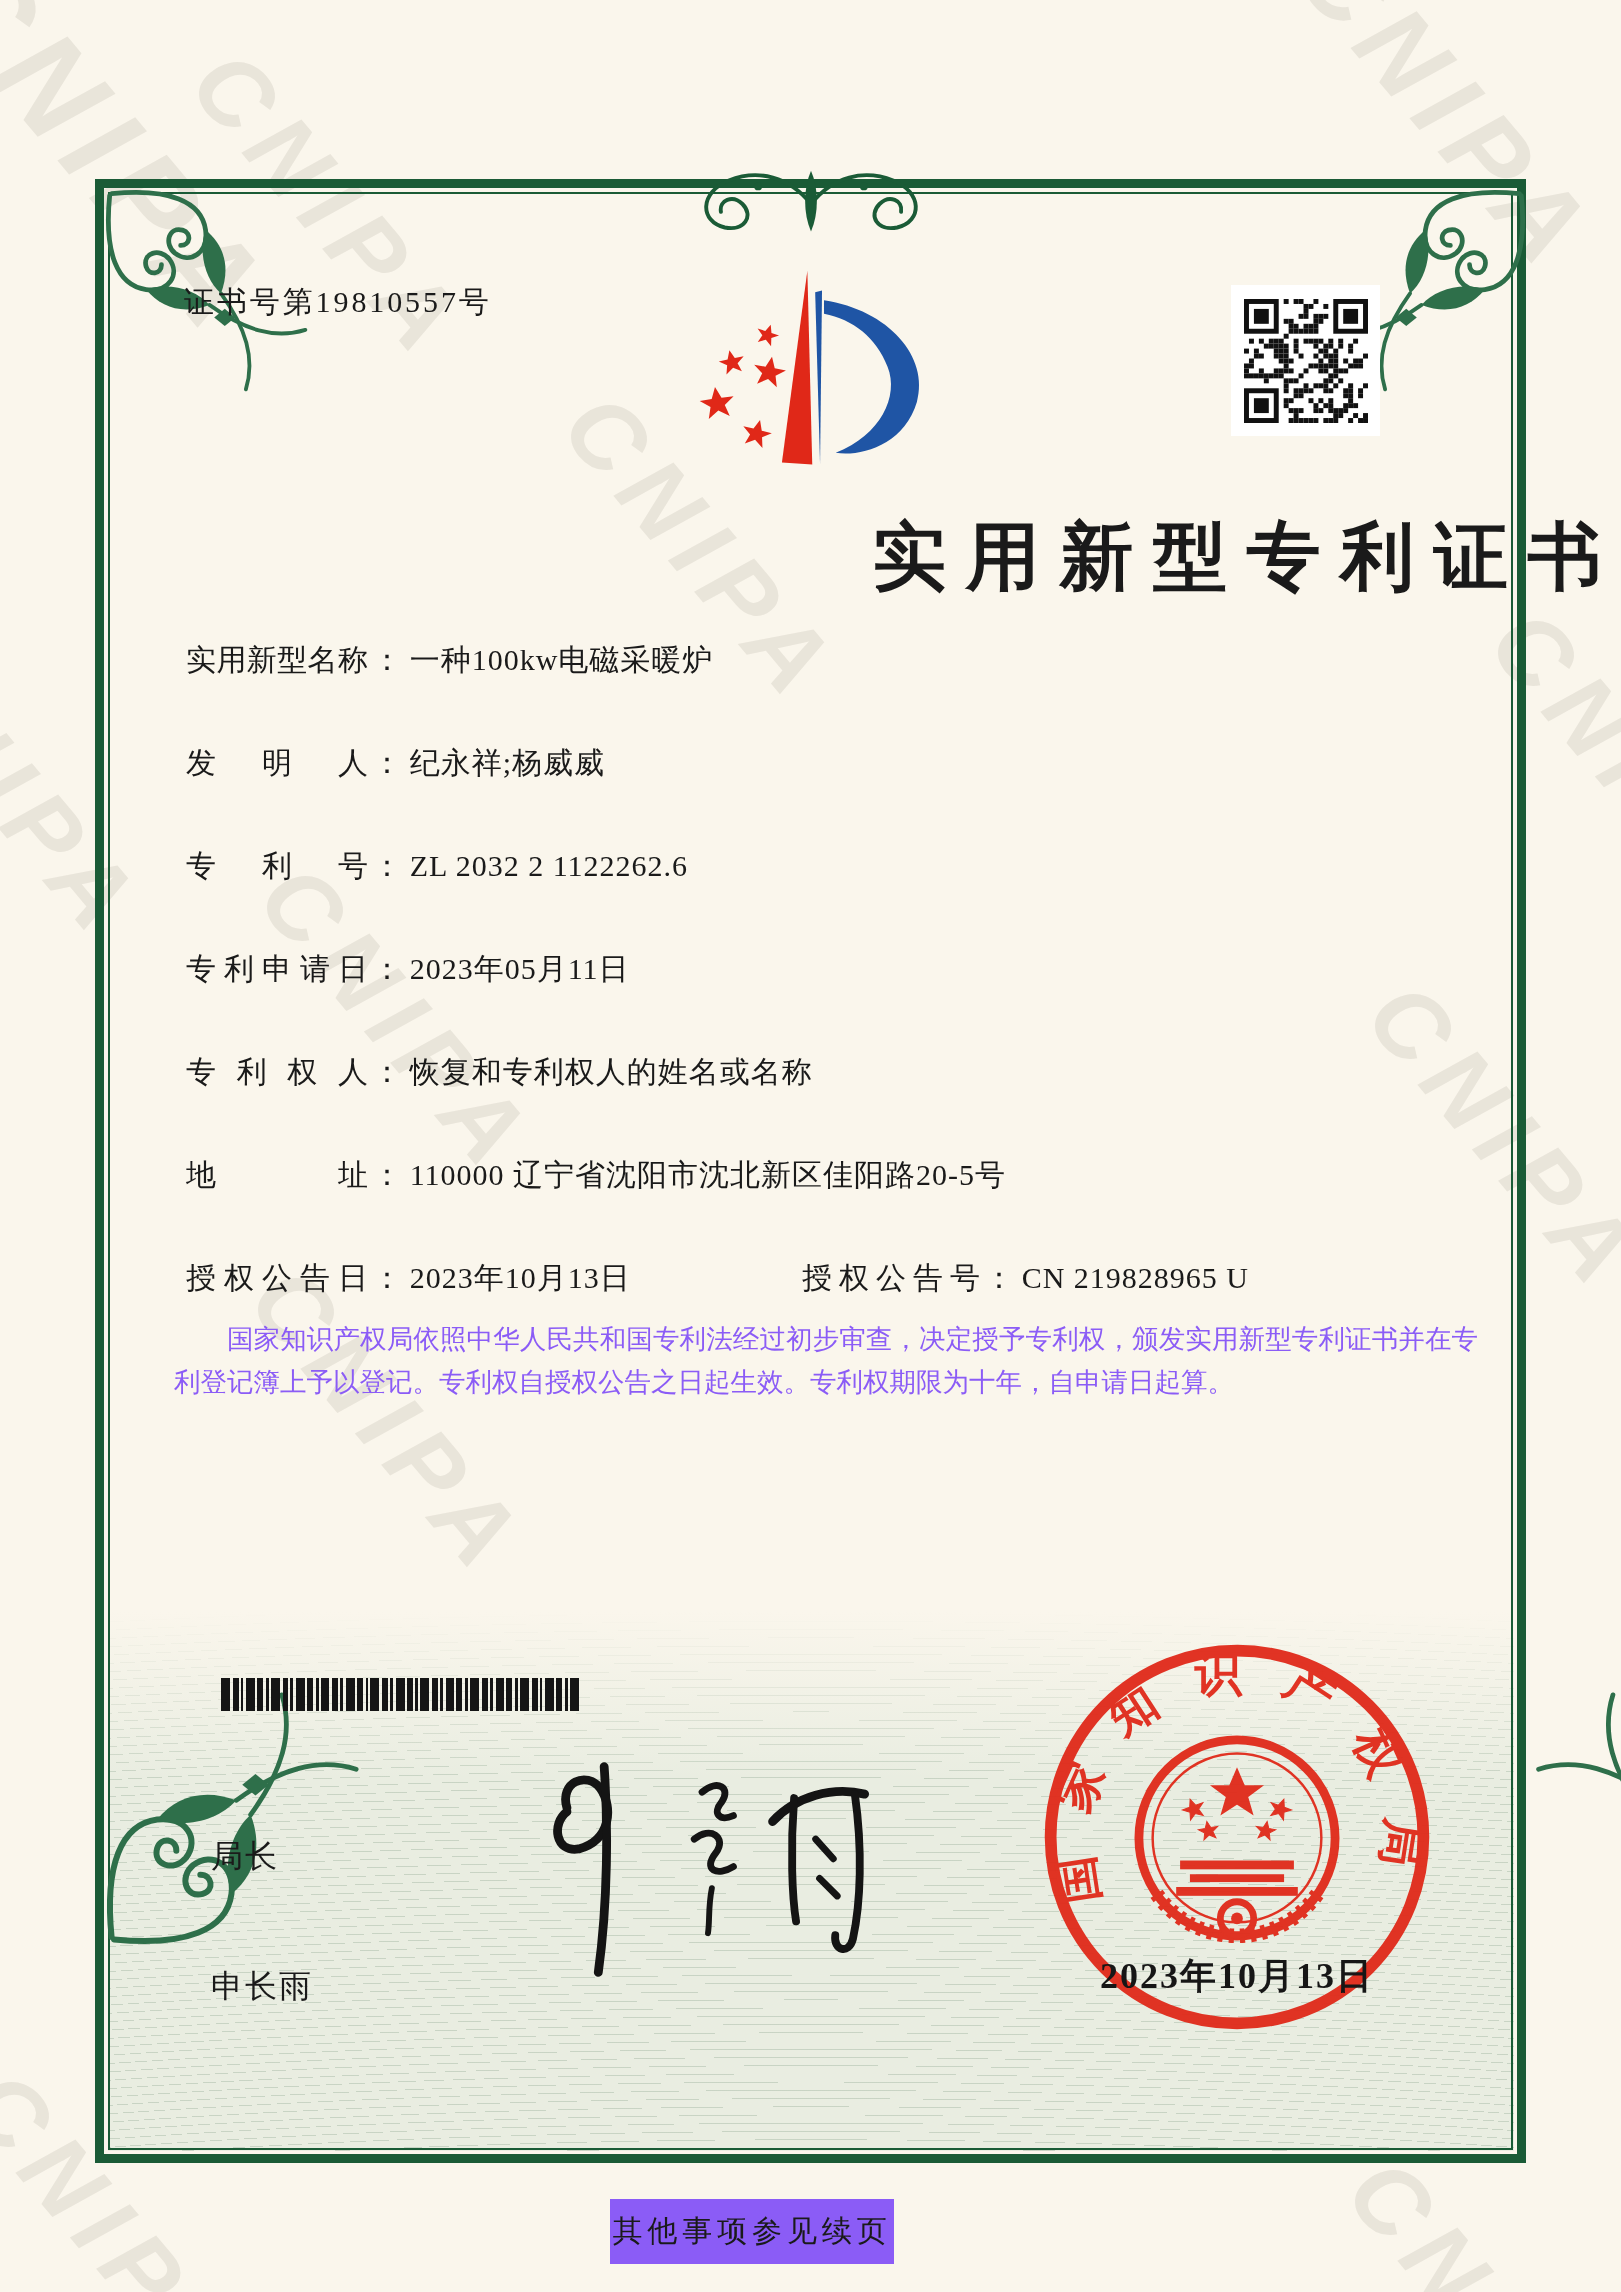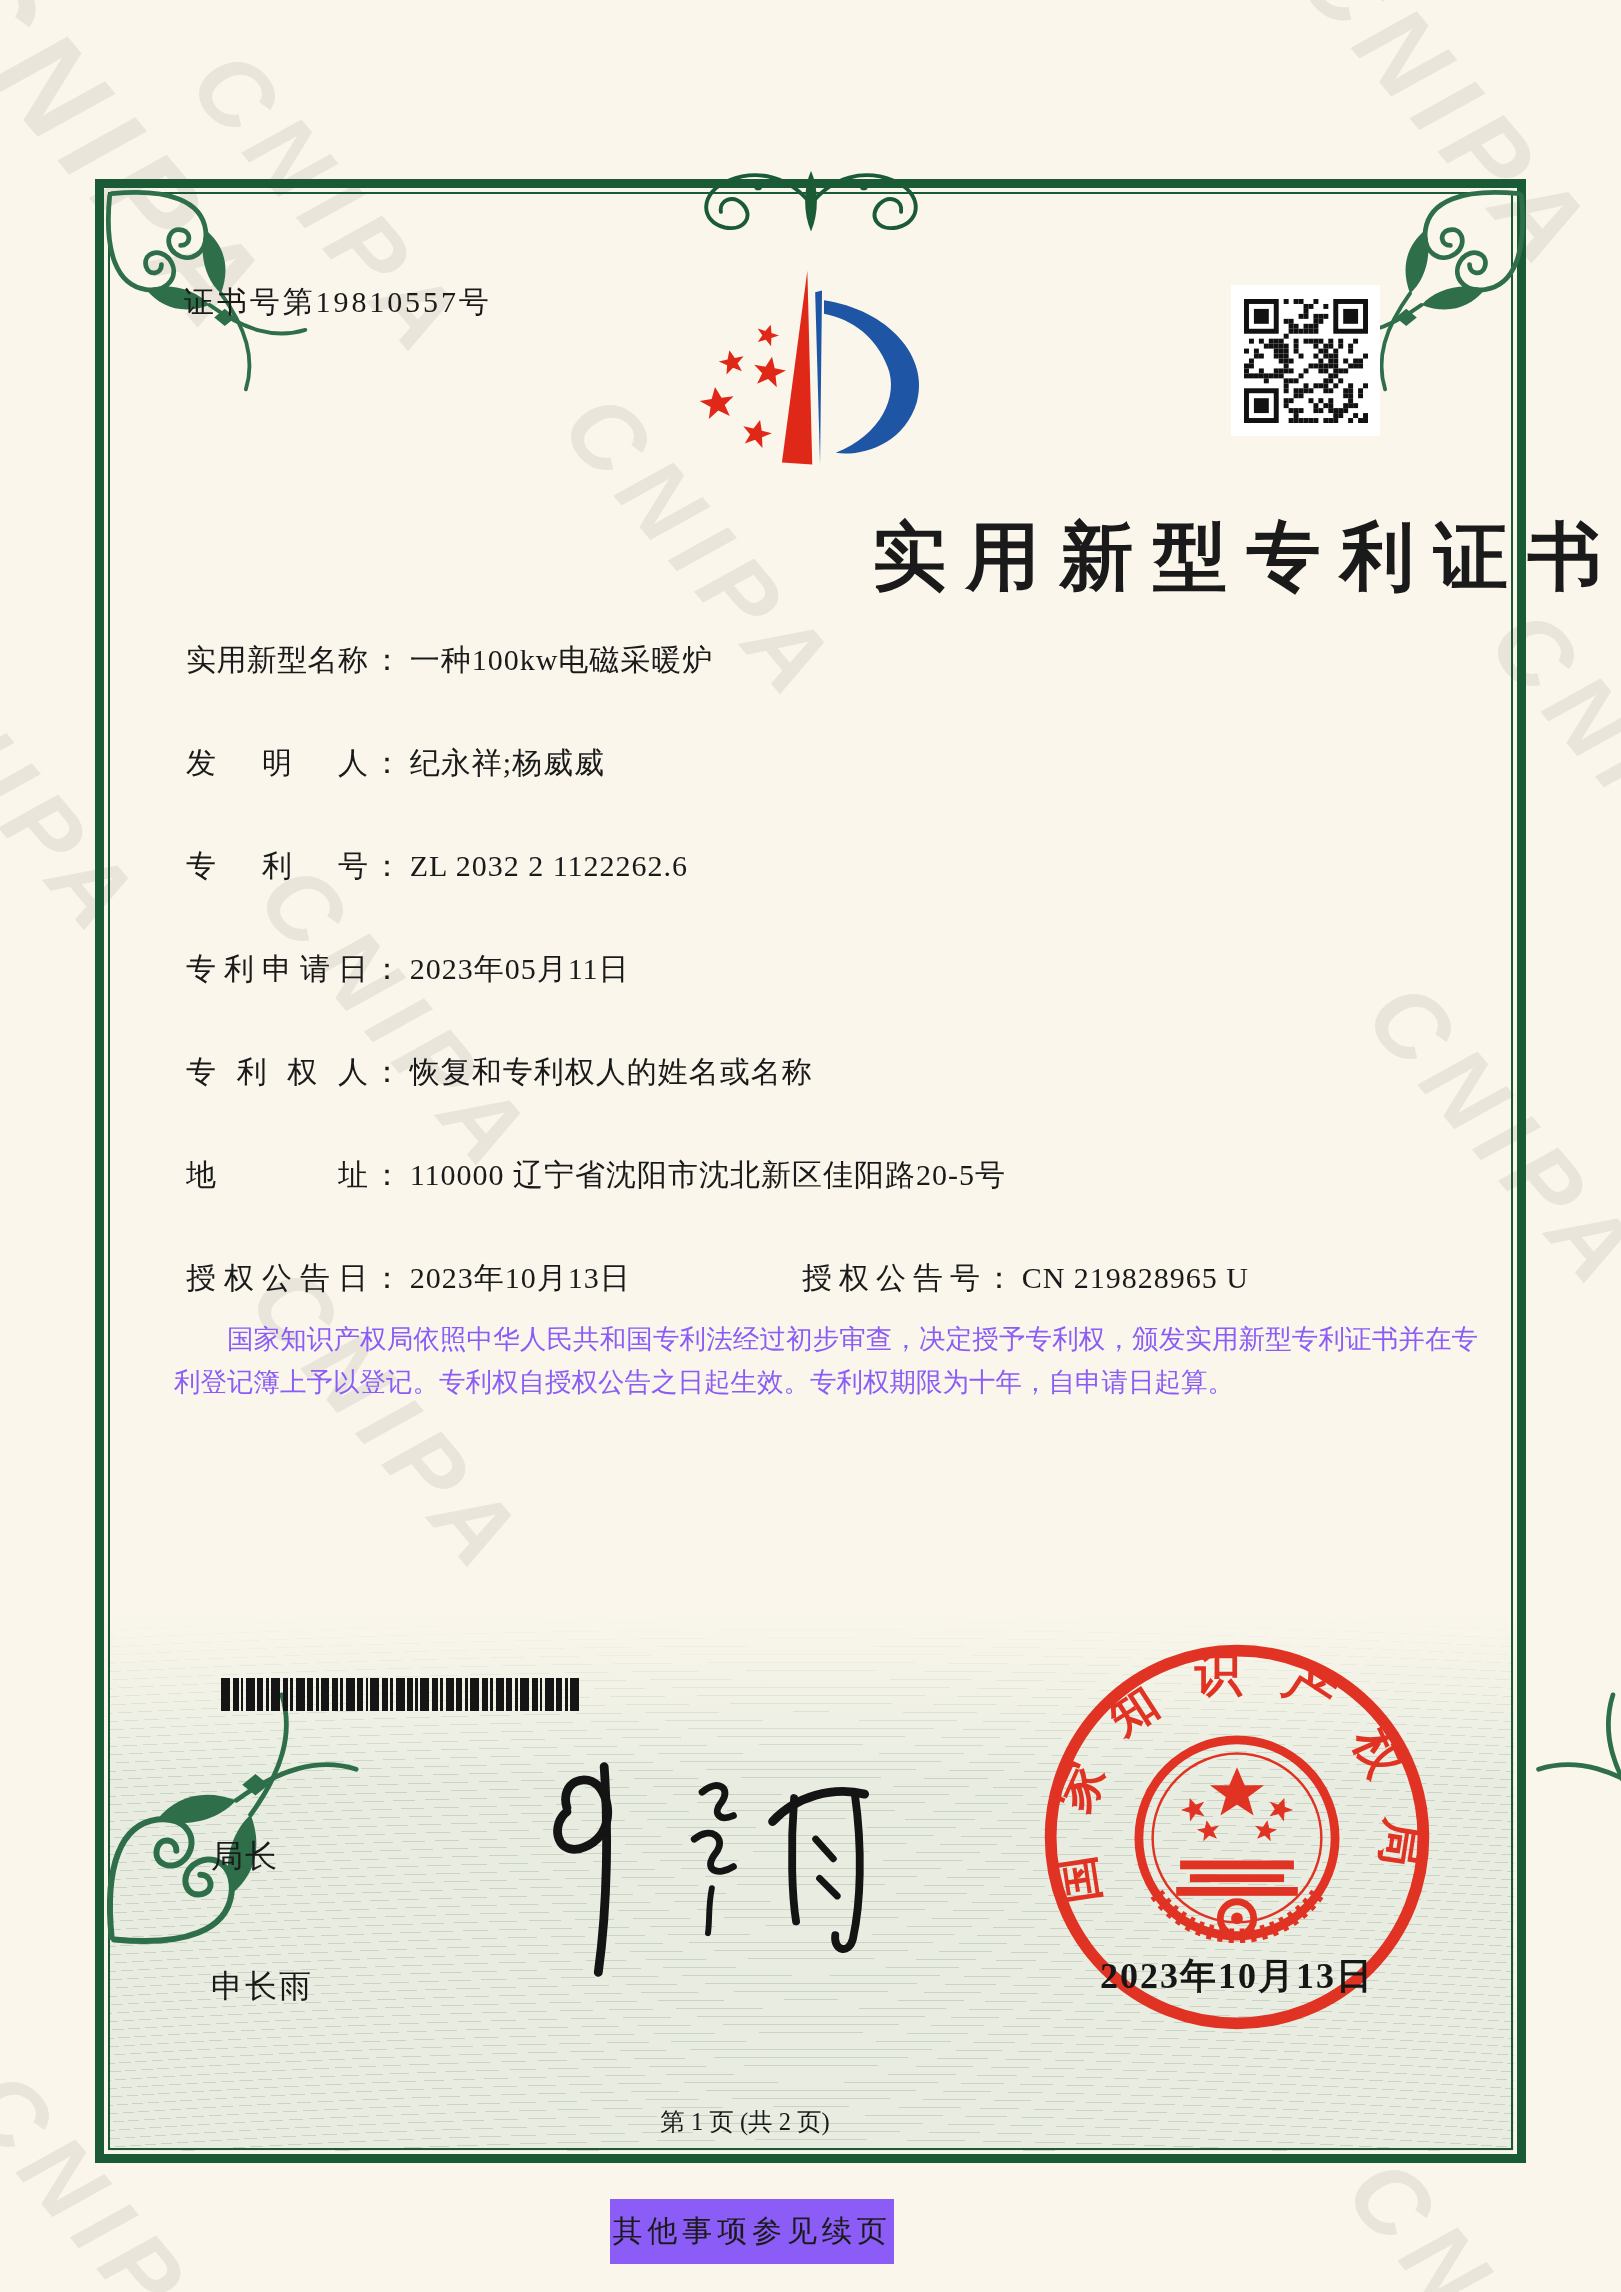--- a/index.html
+++ b/index.html
@@ -516,17 +516,16 @@
         <rect x="152" y="236" width="116" height="9" stroke="none"></rect>
         <rect x="162" y="250" width="96" height="8" stroke="none"></rect>
         <rect x="148" y="263" width="124" height="9" stroke="none"></rect>
         <circle cx="210" cy="295" r="17" fill="none" stroke-width="7"></circle>
         <circle cx="210" cy="295" r="6" stroke="none"></circle>
       </g>
     </g>
   </svg>
   <div class="seal-date">2023年10月13日</div>
 
-  <div class="page-num">第 1 页 (共 2 页)</div>
   <div class="note">其他事项参见续页</div>
 
 </div>
 
 
 </body></html>

